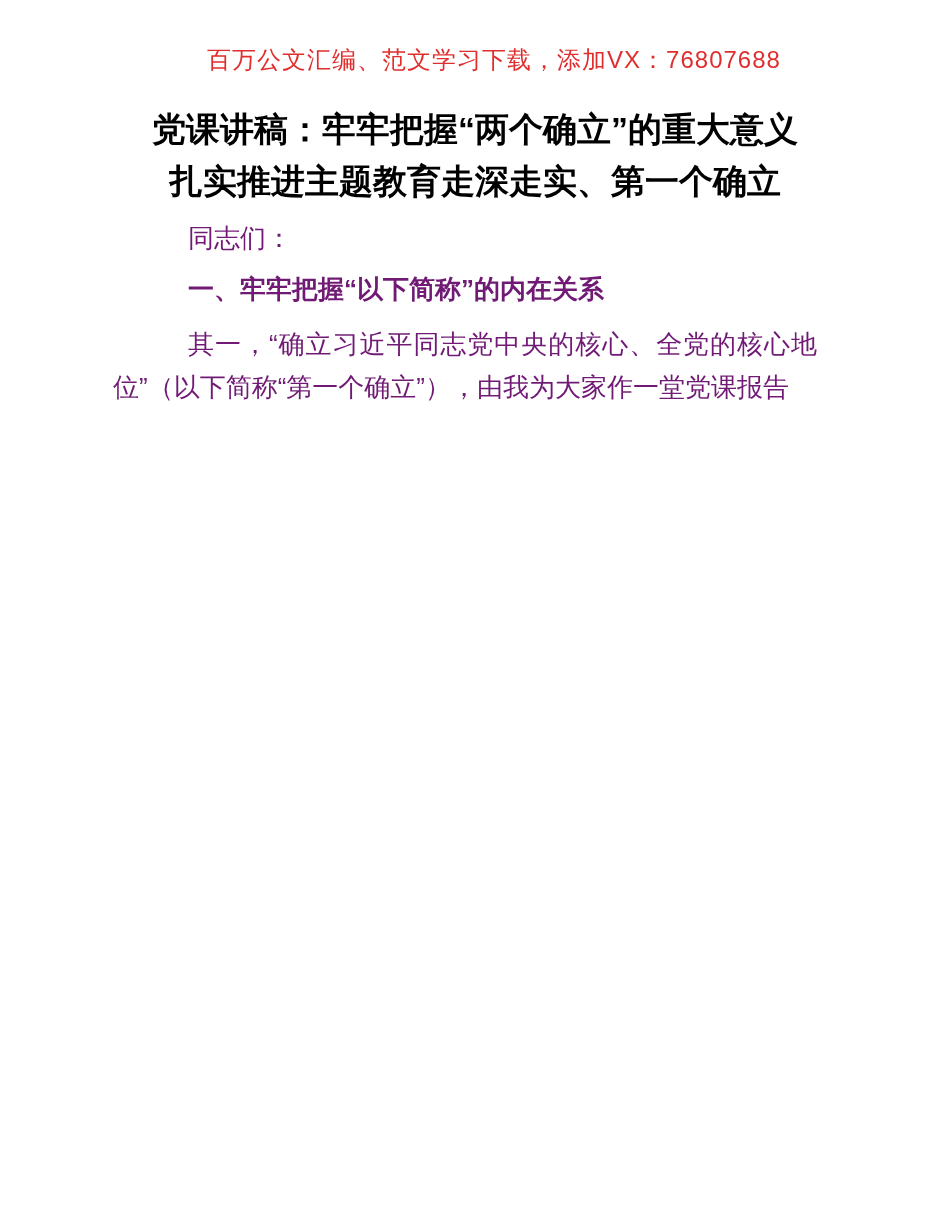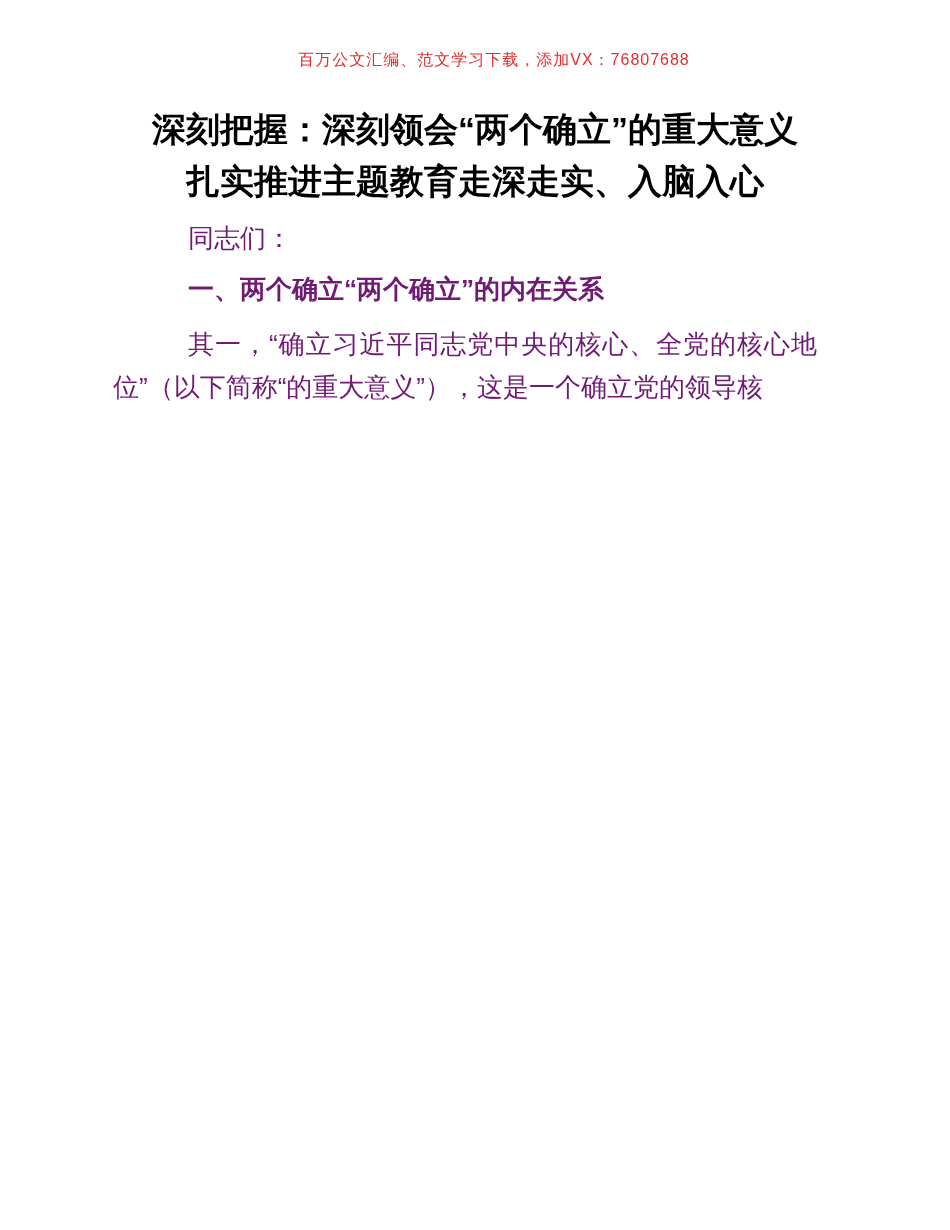--- a/index.html
+++ b/index.html
@@ -13,21 +13,21 @@
     height: 1230px;
     background: #ffffff;
     overflow: hidden;
     font-family: "Liberation Sans", sans-serif;
     color: #000000;
     box-sizing: border-box;
     padding-top: 45px;
   }
   .notice {
     text-align: center;
-    font-size: 16px;
+    font-size: 24px;
     line-height: 30px;
     color: #e02e2e;
     letter-spacing: 1px;
     padding-left: 38px;
   }
   .doc-title {
     margin-top: 28px;
     text-align: center;
     font-weight: bold;
     font-size: 34px;
@@ -56,27 +56,27 @@
   }
 </style>
 </head>
 <body>
 
 <div class="page">
 
   <div class="notice">百万公文汇编、范文学习下载，添加VX：76807688</div>
 
   <div class="doc-title">
-    <div>深刻把握：深刻领会“两个确立”的重大意义</div>
-    <div>扎实推进主题教育走深走实、入脑入心</div>
+    <div>党课讲稿：牢牢把握“两个确立”的重大意义</div>
+    <div>扎实推进主题教育走深走实、第一个确立</div>
   </div>
 
   <div class="doc-body">
     <p>同志们：</p>
 
 
-    <h2 class="section-heading">一、两个确立“两个确立”的内在关系</h2>
+    <h2 class="section-heading">一、牢牢把握“以下简称”的内在关系</h2>
 
 
-    <p>其一，“确立习近平同志党中央的核心、全党的核心地位”（以下简称“的重大意义”），这是一个确立党的领导核</p>
+    <p>其一，“确立习近平同志党中央的核心、全党的核心地位”（以下简称“第一个确立”），由我为大家作一堂党课报告</p>
   </div>
 
 </div>
 
 </body></html>

